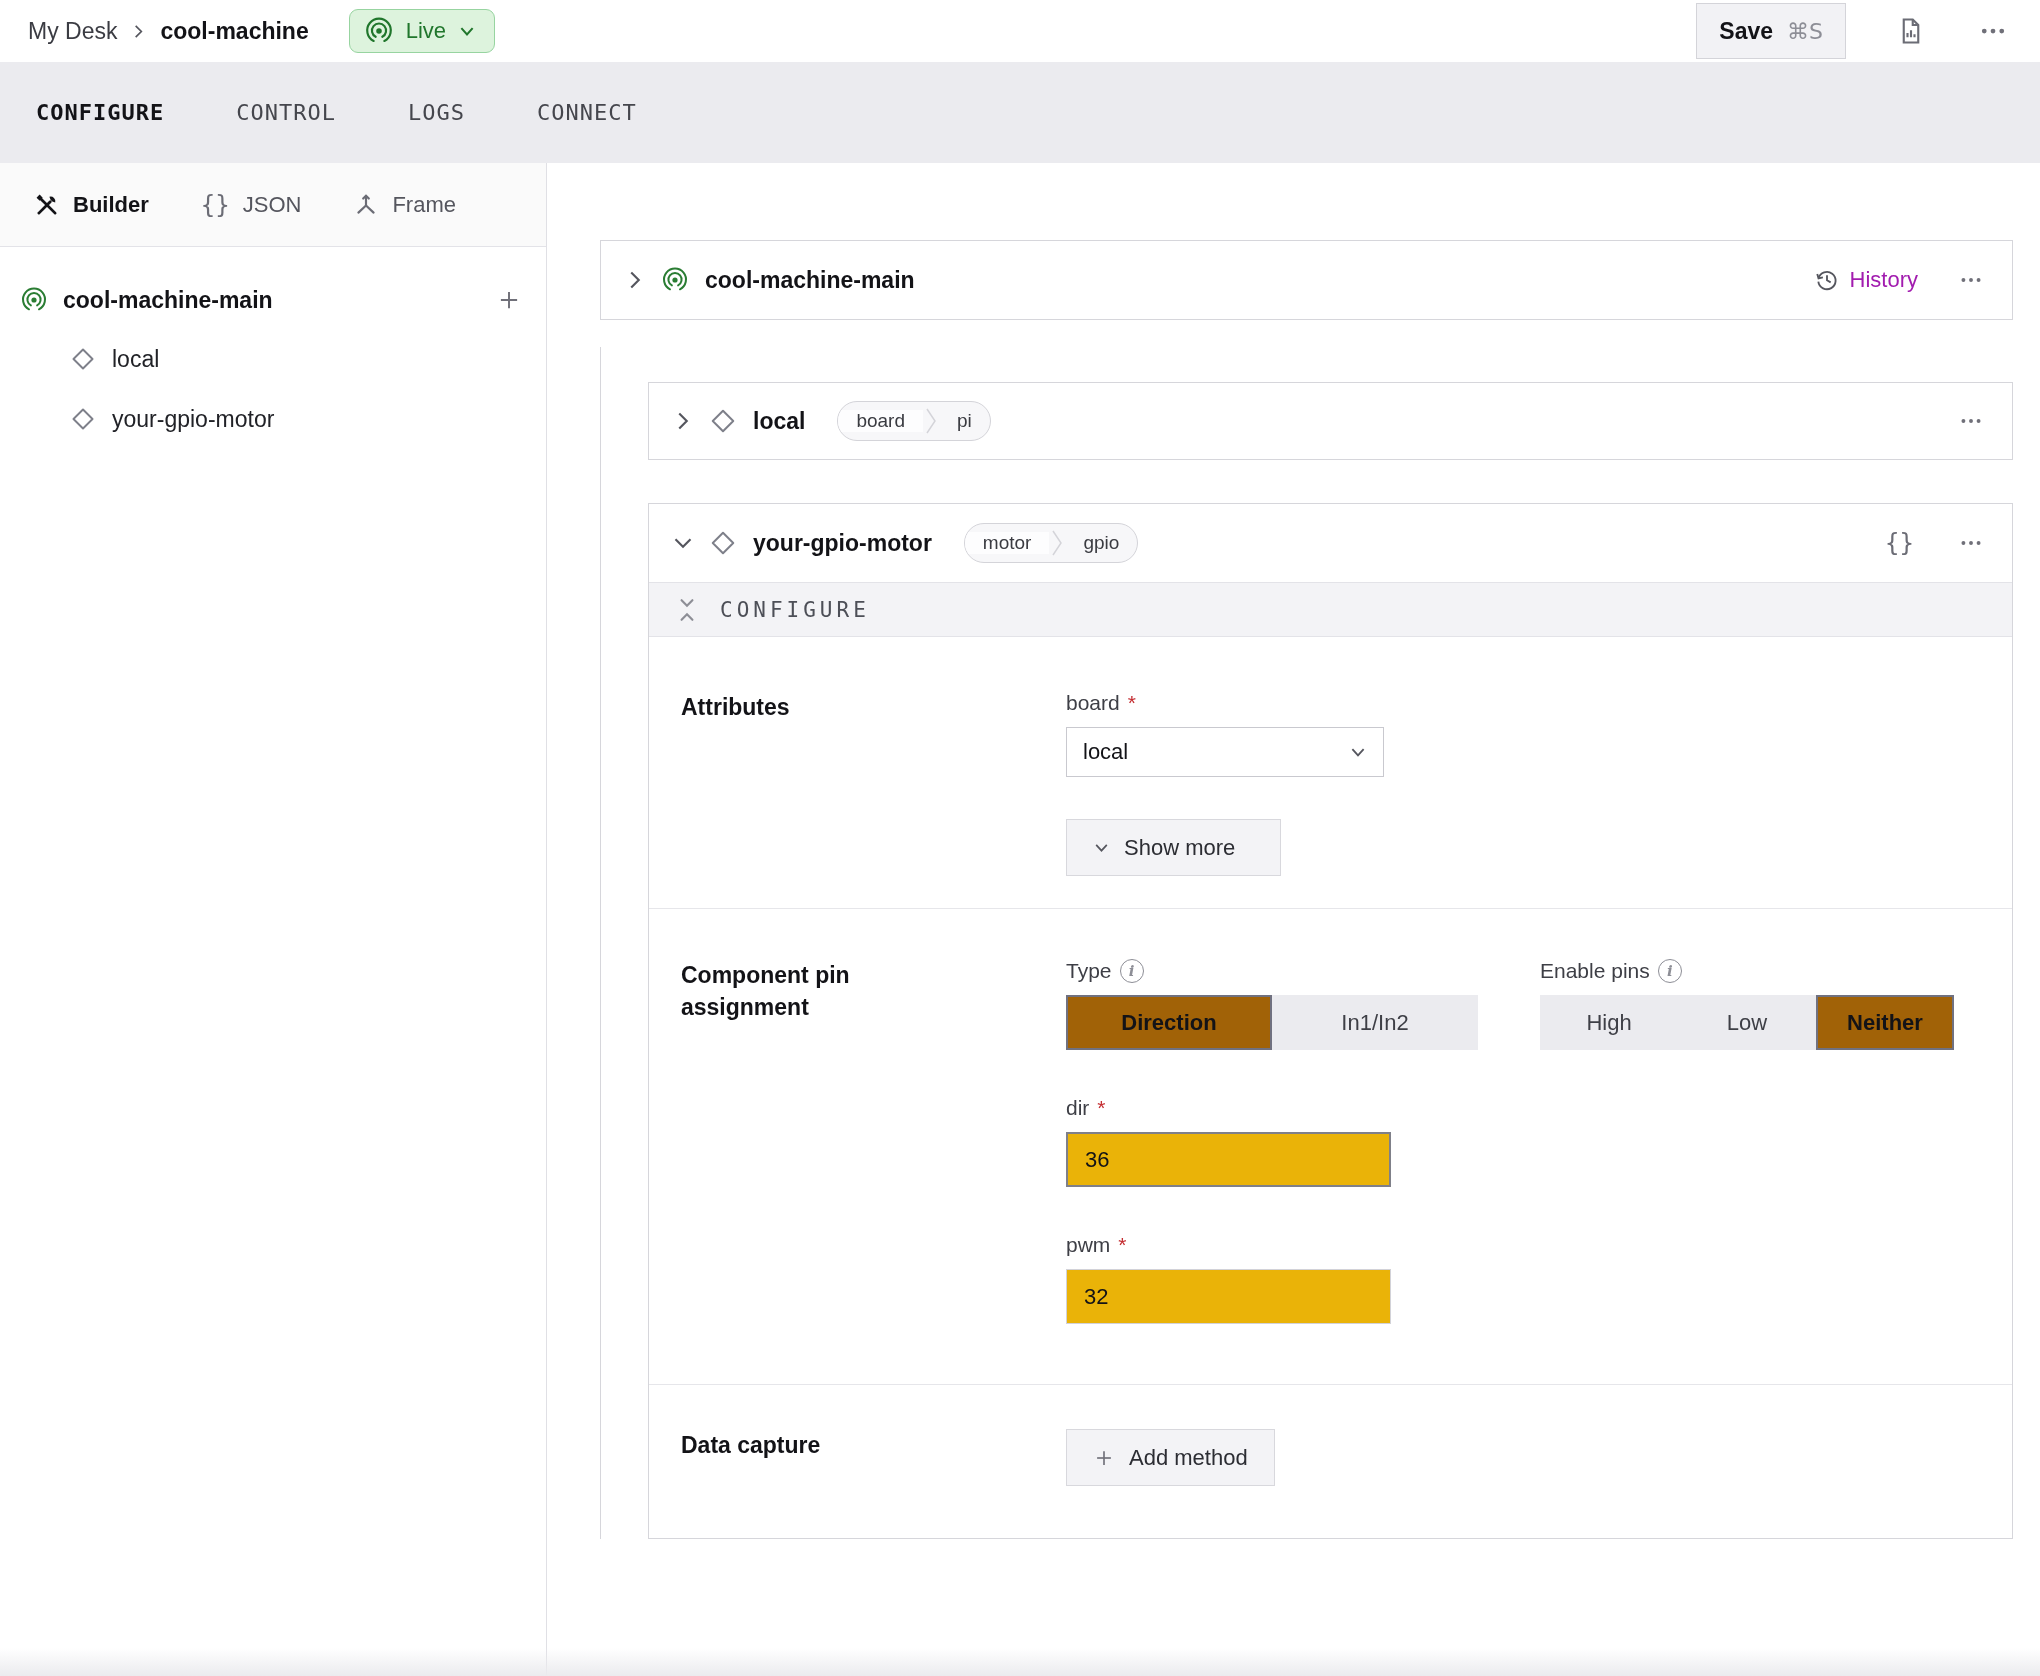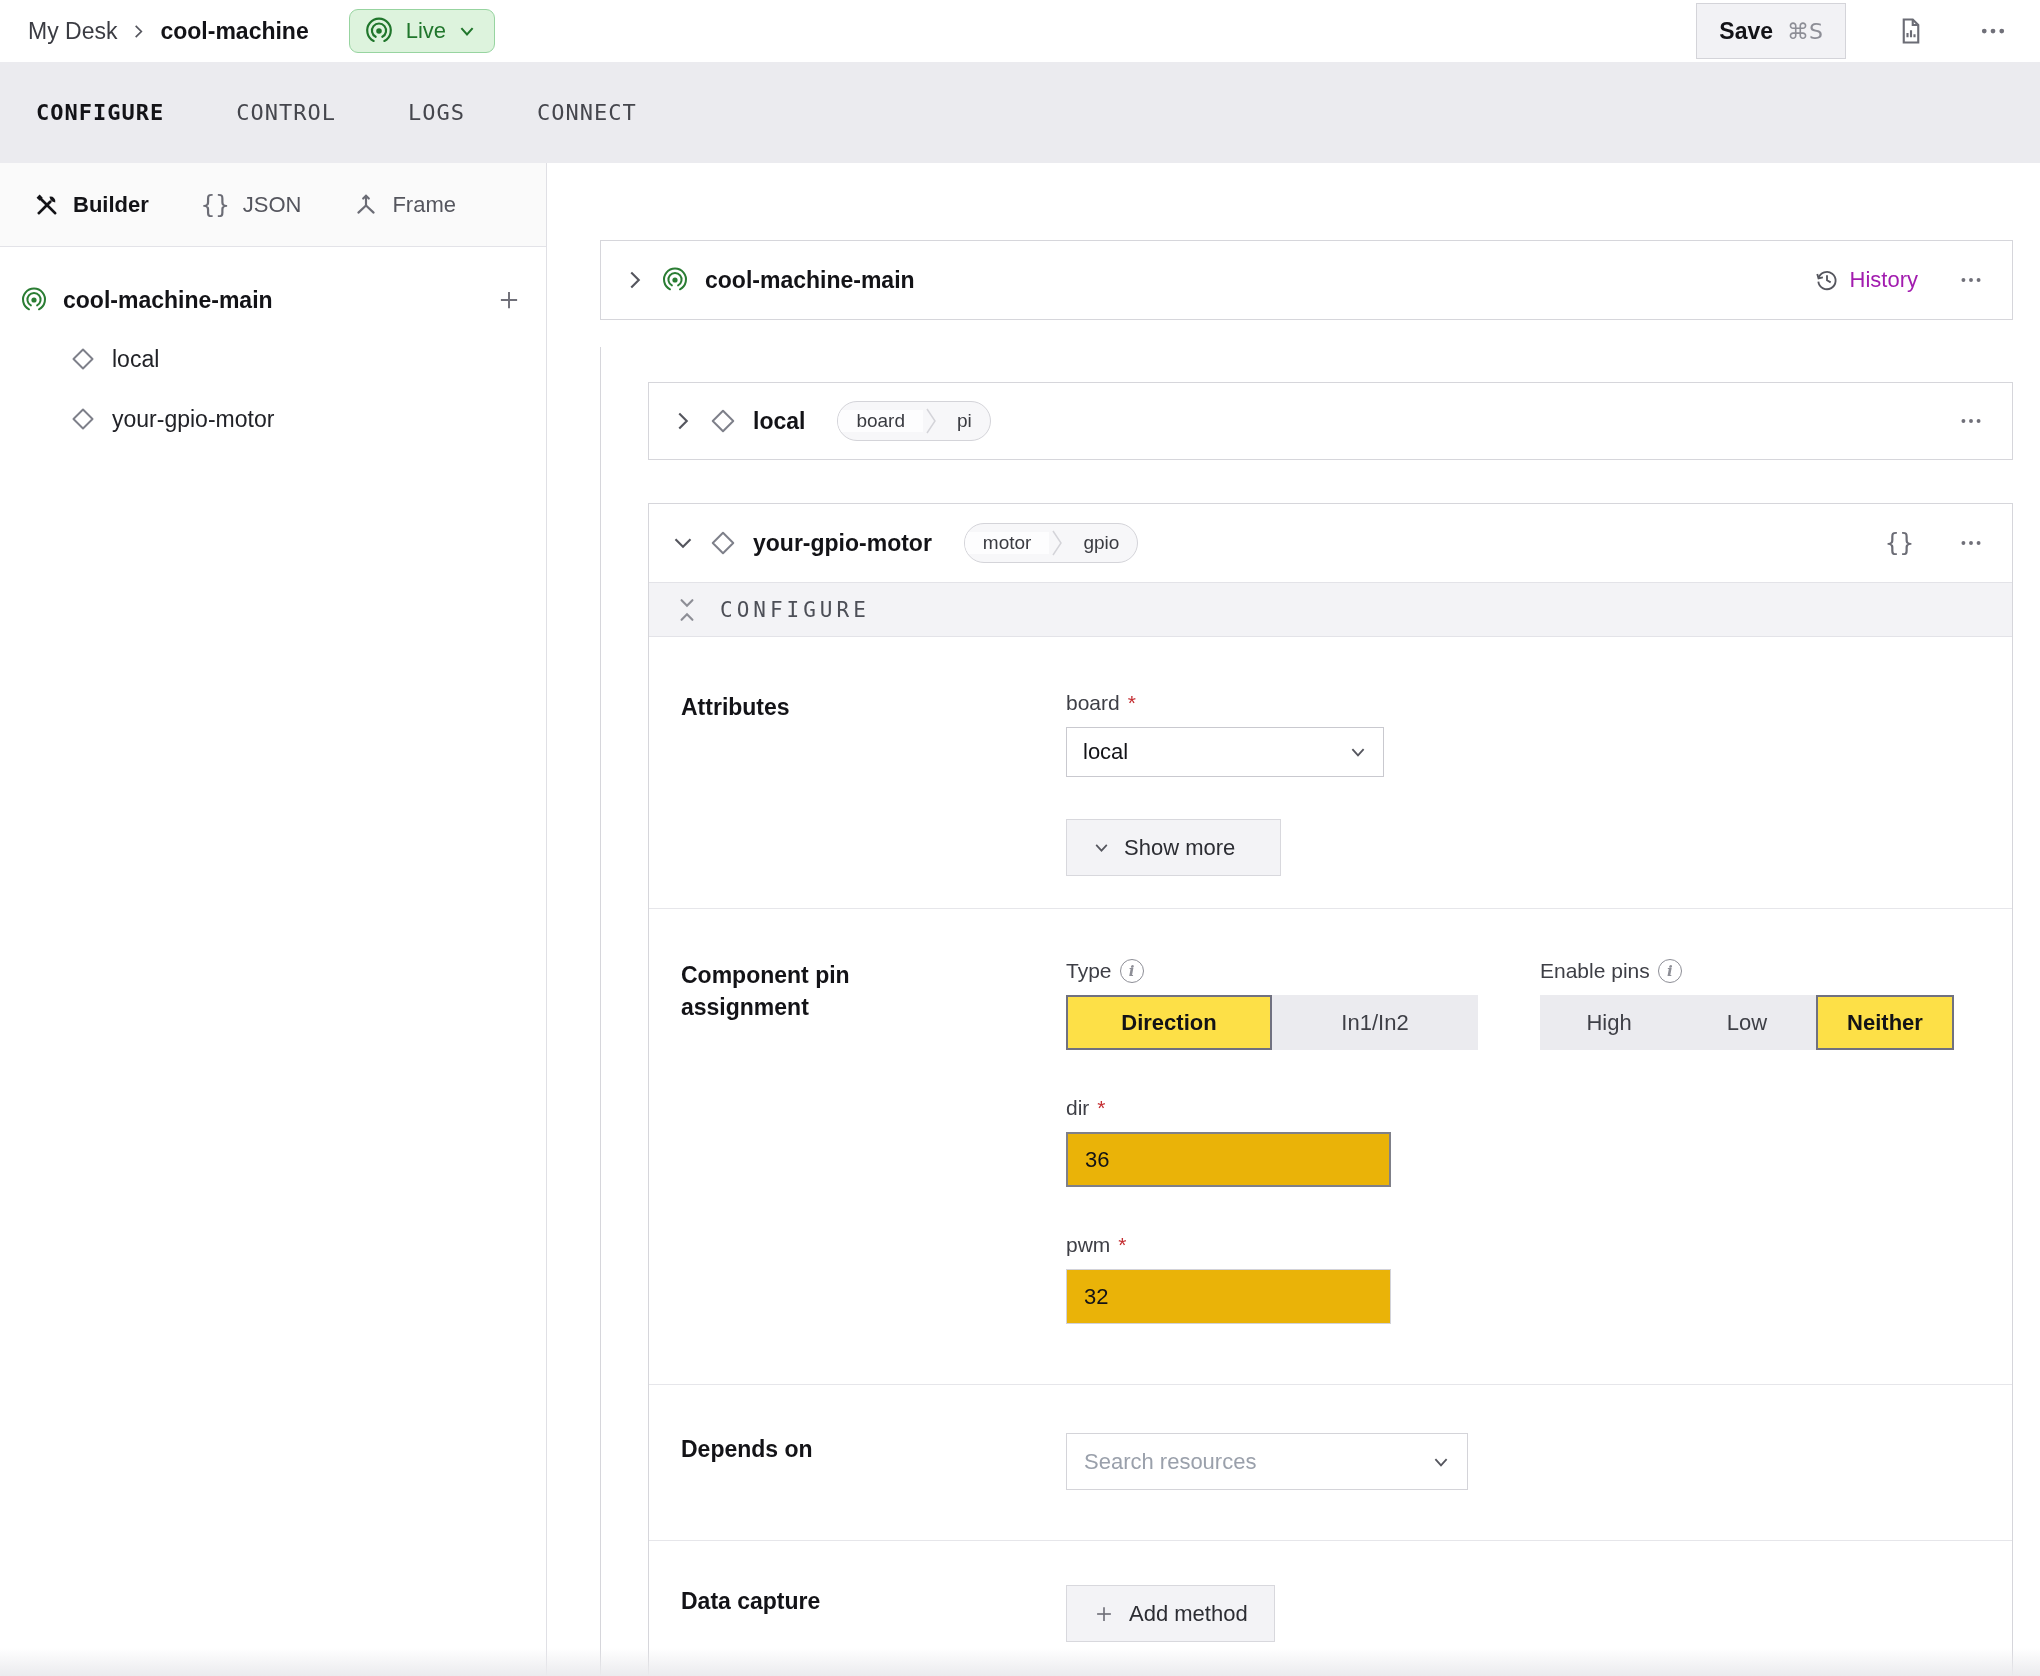--- a/index.html
+++ b/index.html
@@ -113,21 +113,21 @@
 
   .ctrl-groups { display:flex; gap:62px; }
   .seg-ctrl { display:flex; height:55px; }
   .seg-opt {
     display:flex; align-items:center; justify-content:center;
     background:#ebebef; font-size:22px; color:#3e3f46; cursor:pointer;
   }
   .seg-opt.type { width:206px; }
   .seg-opt.enable { width:138px; }
   .seg-opt.selected {
-    background:#fde047; border:2px solid #707180; font-weight:bold; color:#131317;
+    background:#a16207; border:2px solid #707180; font-weight:bold; color:#131317;
   }
   .info-badge {
     width:24px; height:24px; border:1.7px solid #8d8e96; border-radius:50%;
     display:inline-flex; align-items:center; justify-content:center;
     font-size:15px; color:#8d8e96; font-family:"DejaVu Serif", serif; font-style:italic; font-weight:bold;
   }
   .text-input {
     width:325px; height:55px; border:1px solid #d2d2d8; padding:0 17px; font-size:22px; color:#131317;
     font-family:"Liberation Sans", sans-serif; background:#eab308;
   }
@@ -417,31 +417,20 @@
             <div class="pin-field">
               <div class="field-label">
                 <span>pwm</span>
                 <span class="req">*</span>
               </div>
               <input class="text-input" type="text" value="32" style="">
             </div>
           </div>
         </div>
 
-        <div class="row depends">
-          <div class="row-label">Depends on</div>
-          <div>
-            <div class="search-select">
-              <input type="text" placeholder="Search resources" style="">
-              <svg width="18" height="18" viewBox="0 0 16 16">
-                  <polyline points="3,5.5 8,11 13,5.5" fill="none" stroke="#55565e" stroke-width="1.6"></polyline>
-                </svg>
-            </div>
-          </div>
-        </div>
 
         <div class="row capture">
           <div class="row-label">Data capture</div>
           <div>
             <button class="ghost-btn">
               <svg width="22" height="22" viewBox="0 0 24 24">
                 <line x1="12" y1="4.5" x2="12" y2="19.5" stroke="#707079" stroke-width="1.8"></line>
                 <line x1="4.5" y1="12" x2="19.5" y2="12" stroke="#707079" stroke-width="1.8"></line>
               </svg>
               <span>Add method</span>

